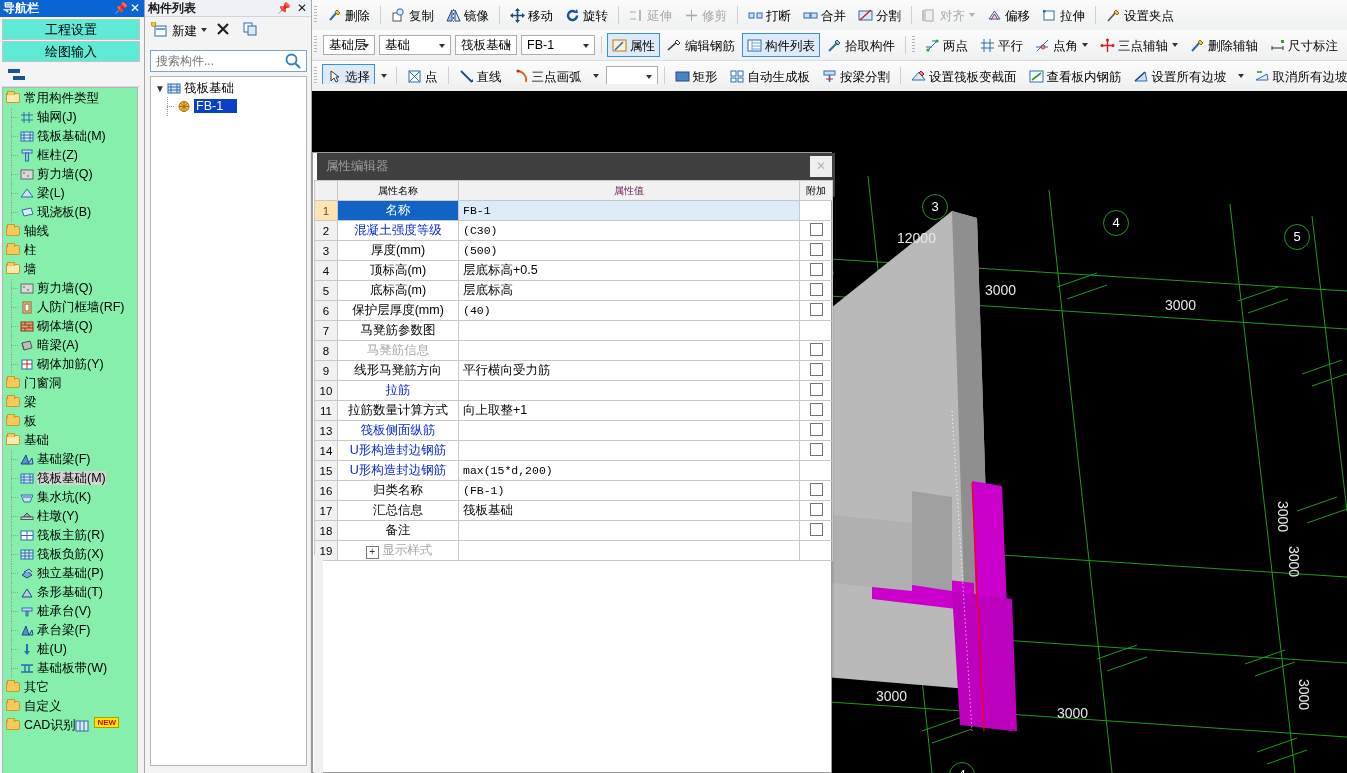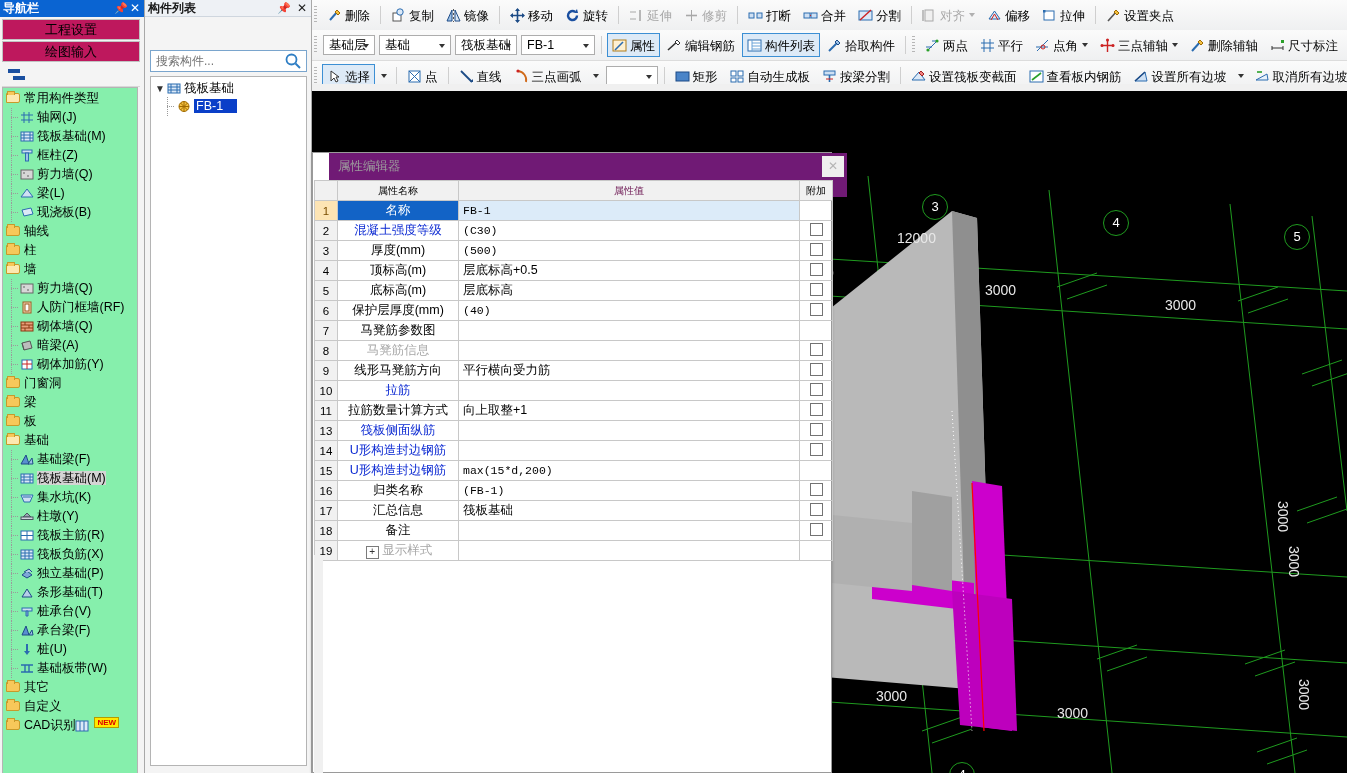--- a/index.html
+++ b/index.html
@@ -10,21 +10,21 @@
   }
   .abs{position:absolute;}
 
   
   #nav-panel{left:0;top:0;width:144px;height:773px;background:#f4f4f4;border-right:1px solid #a8a8a8;}
   #nav-title{left:0;top:0;width:144px;height:17px;background:#0a64d2;color:#fff;
     font-size:12px;font-weight:bold;line-height:17px;padding-left:3px;box-sizing:border-box;text-align:center;}
   #nav-title .ttl{float:left;}
   #nav-title .pin{float:right;margin-right:16px;font-size:11px;}
   #nav-title .cls{position:absolute;right:4px;top:0;font-size:12px;}
-  .navbtn{left:2px;width:138px;height:21px;background:#be185d;border:1px solid #c2c2c2;
+  .navbtn{left:2px;width:138px;height:21px;background:#5eead4;border:1px solid #c2c2c2;
     text-align:center;line-height:20px;font-size:13px;box-sizing:border-box;}
   #navbtn0{top:19px;}
   #navbtn1{top:41px;}
   #nav-toolstrip{left:2px;top:64px;width:138px;height:22px;background:#f4f4f4;border-bottom:1px solid #d8d8d8;}
   #nav-tree{left:2px;top:87px;width:136px;height:716px;background:#86efac;border:1px solid #b4b4b4;
     box-sizing:border-box;overflow:hidden;padding-top:1px;}
   .tnode{height:19px;line-height:19px;white-space:nowrap;font-size:12.5px;position:relative;}
   .tnode .lbl{vertical-align:middle;}
   .tnode.l0{padding-left:3px;}
   .tnode.l1{padding-left:17px;}
@@ -85,21 +85,21 @@
   
   #viewport{left:312px;top:91px;width:1035px;height:682px;background:#000;overflow:hidden;}
   .dimlbl{position:absolute;color:#e8e8e8;font-size:14px;font-family:"Liberation Sans",sans-serif;
     white-space:nowrap;}
   .axcircle{position:absolute;width:24px;height:24px;border:1px solid #1f9b1f;border-radius:50%;
     color:#fff;font-size:13px;text-align:center;line-height:23px;}
 
   
   #prop-panel{left:312px;top:152px;width:520px;height:621px;background:#fff;
     border:1px solid #9a9a9a;box-sizing:border-box;box-shadow:0 0 3px rgba(0,0,0,.25);}
-  #prop-header{position:absolute;left:16px;top:0;width:518px;height:44px;background:#701a75;}
+  #prop-header{position:absolute;left:4px;top:0;width:518px;height:44px;background:#404040;}
   #prop-header .t{position:absolute;left:9px;top:5px;font-size:12.5px;color:#9d9d9d;}
   #prop-close{position:absolute;right:3px;top:3px;width:22px;height:21px;background:#efefef;
     color:#b4b4b4;font-size:12px;text-align:center;line-height:21px;}
   #prop-table{position:absolute;left:1px;top:27px;width:516px;border-collapse:collapse;
     font-size:12.5px;table-layout:fixed;}
   #prop-table th,#prop-table td{border:1px solid #c8c8c8;padding:0;height:19px;overflow:hidden;white-space:nowrap;}
   #prop-table th{background:#f1f1f1;font-weight:normal;text-align:center;font-size:10px;}
   th.vhead{background:linear-gradient(to bottom,#fbd79a,#f5c070);color:#6e1a55;}
   .cidx{width:22px;text-align:center;background:#f1f1f1;font-size:11.5px;}
   .cname{width:120px;text-align:center;}
@@ -320,20 +320,41 @@
           <path d="M5,1v10M9,1v10" stroke="#2b6cb0"></path>
         </svg><span class="newbadge">NEW</span></div>
     </div>
 </div>
 
 <div id="comp-panel" class="abs">
   <div id="comp-title" class="abs">
     <span>构件列表</span>
     <span class="pin">📌</span>
     <span class="cls">✕</span>
+  </div>
+  <div id="comp-tools" class="abs">
+    <div class="ctbtn" style="left:6px;">
+      <svg width="18" height="16" class="gi">
+        <rect x="4" y="4" width="11" height="10" fill="#fff" stroke="#2b6cb0"></rect>
+        <rect x="5" y="6" width="9" height="2" fill="#6aa3d8"></rect>
+        <path d="M1,2 l3,0 M2.5,0.5 l0,3" stroke="#d9a300" stroke-width="2.4"></path>
+        <circle cx="2.5" cy="2" r="2.4" fill="#f5c242" stroke="#c58b00"></circle>
+      </svg><span>新建</span><span class="caret"></span>
+    </div>
+    <div class="ctbtn" style="left:68px;width:20px;text-align:center;">
+      <svg width="16" height="16">
+        <path d="M3,3 L13,13 M13,3 L3,13" stroke="#222" stroke-width="2.2" fill="none"></path>
+      </svg>
+    </div>
+    <div class="ctbtn" style="left:94px;width:22px;text-align:center;">
+      <svg width="16" height="16">
+        <rect x="2" y="2" width="8" height="9" fill="#fff" stroke="#2b6cb0"></rect>
+        <rect x="6" y="5" width="8" height="9" fill="#dceafa" stroke="#2b6cb0"></rect>
+      </svg>
+    </div>
   </div>
   <div id="comp-search" class="abs">
     <input type="text" placeholder="搜索构件..." style="">
     <svg width="20" height="20" style="position:absolute;right:3px;top:0;">
       <circle cx="8.5" cy="8.5" r="5" fill="none" stroke="#2e7ec4" stroke-width="1.8"></circle>
       <path d="M12.5,12.5 L17,17" stroke="#2e7ec4" stroke-width="2" fill="none"></path>
     </svg>
   </div>
   <div id="comp-tree" class="abs">
       <div class="cnode" style="padding-left: 4px;"><span style="display:inline-block;width:12px;color:#333;font-size:10px;">▼</span><svg width="14" height="13" class="gi">

